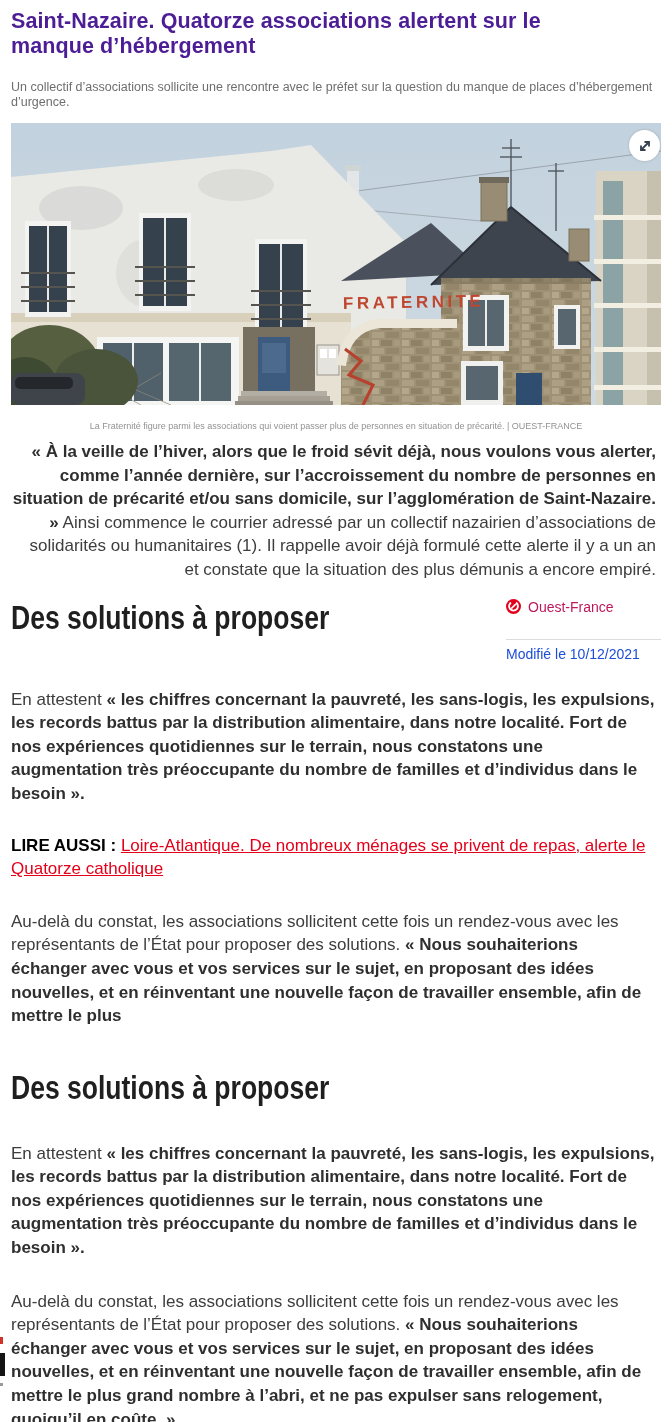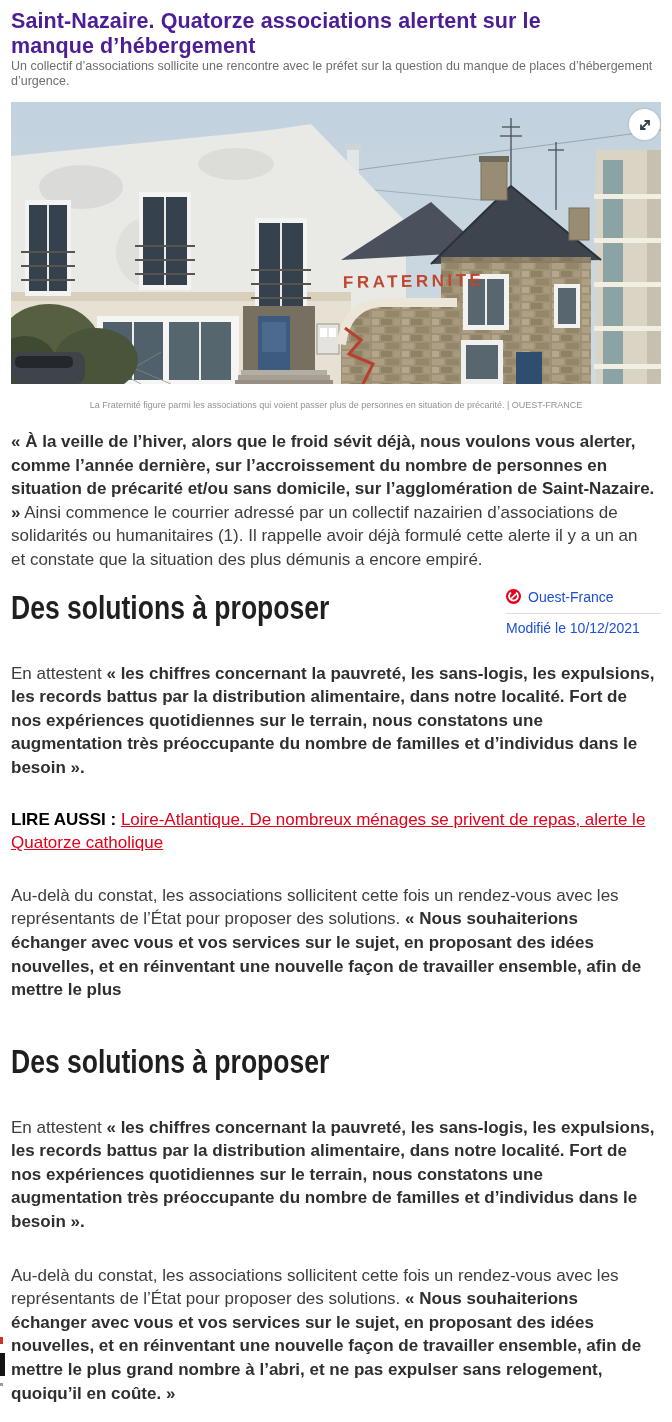--- a/index.html
+++ b/index.html
@@ -5,40 +5,40 @@
   html,body{margin:0;padding:0;}
   body{
     width:672px;height:1422px;position:relative;overflow:hidden;background:#fff;
     font-family:"Liberation Sans",sans-serif;color:#3d3d3d;
   }
   .wrap{padding:0 11px;}
   h1{
     margin:9px 0 0;font-size:21.5px;line-height:25px;font-weight:700;
     color:#4c1d95;max-width:588px;letter-spacing:.1px;
   }
-  .subtitle{margin-top:0;font-size:12.5px;line-height:15px;color:#6e6e6e;max-width:650px;}
+  .subtitle{margin-top:21px;font-size:12.5px;line-height:15px;color:#6e6e6e;max-width:650px;}
   figure{margin:13px 0 0;position:relative;width:668px;}
   svg.photo{display:block;width:650px;height:282px;background:#c8d6e0;}
   .expand-btn{
     position:absolute;top:7px;right:19px;width:31px;height:31px;border-radius:50%;
     background:#fff;border:none;padding:0;cursor:pointer;
     display:flex;align-items:center;justify-content:center;box-shadow:0 0 3px rgba(0,0,0,.18);
   }
   figcaption{margin-top:16px;width:650px;text-align:center;font-size:9px;line-height:11px;color:#929292;}
   .p{font-size:17px;line-height:23.6px;color:#3d3d3d;width:645px;margin:0;}
   .p b{color:#2f2f2f;}
-  .mt-p1{margin-top:19px;}
+  .mt-p1{margin-top:8px;text-align:right;}
   .heading-row{display:flex;justify-content:space-between;align-items:flex-start;width:650px;margin-top:16px;}
   h2{
     margin:0;font-size:34px;line-height:38px;font-weight:700;color:#1f1f1f;white-space:nowrap;
     transform:scaleX(.78);transform-origin:left center;
   }
   .h2-solo{margin-top:40px;}
   .meta{width:155px;flex:none;padding-top:1px;}
-  .meta-src{display:flex;align-items:center;gap:7px;font-size:14px;color:#1d4ed8;padding-bottom:8px;border-bottom:1px solid #dcdcdc;}
+  .meta-src{display:flex;align-items:center;gap:7px;font-size:14px;color:#be185d;padding-bottom:24px;border-bottom:1px solid #dcdcdc;}
   .meta-date{margin-top:6px;font-size:14px;color:#1d4ed8;}
   .mt-p2{margin-top:26px;}
   .lire{margin-top:28px;}
   .lire b{color:#000000;}
   .mt-p3{margin-top:29px;}
   .mt-p4{margin-top:36px;}
   .mt-p5{margin-top:30px;}
   a.red{color:#e2001a;text-decoration:underline;text-decoration-color:#e2001a;cursor:pointer;}
   .artifact{position:absolute;left:0;}
 </style>

